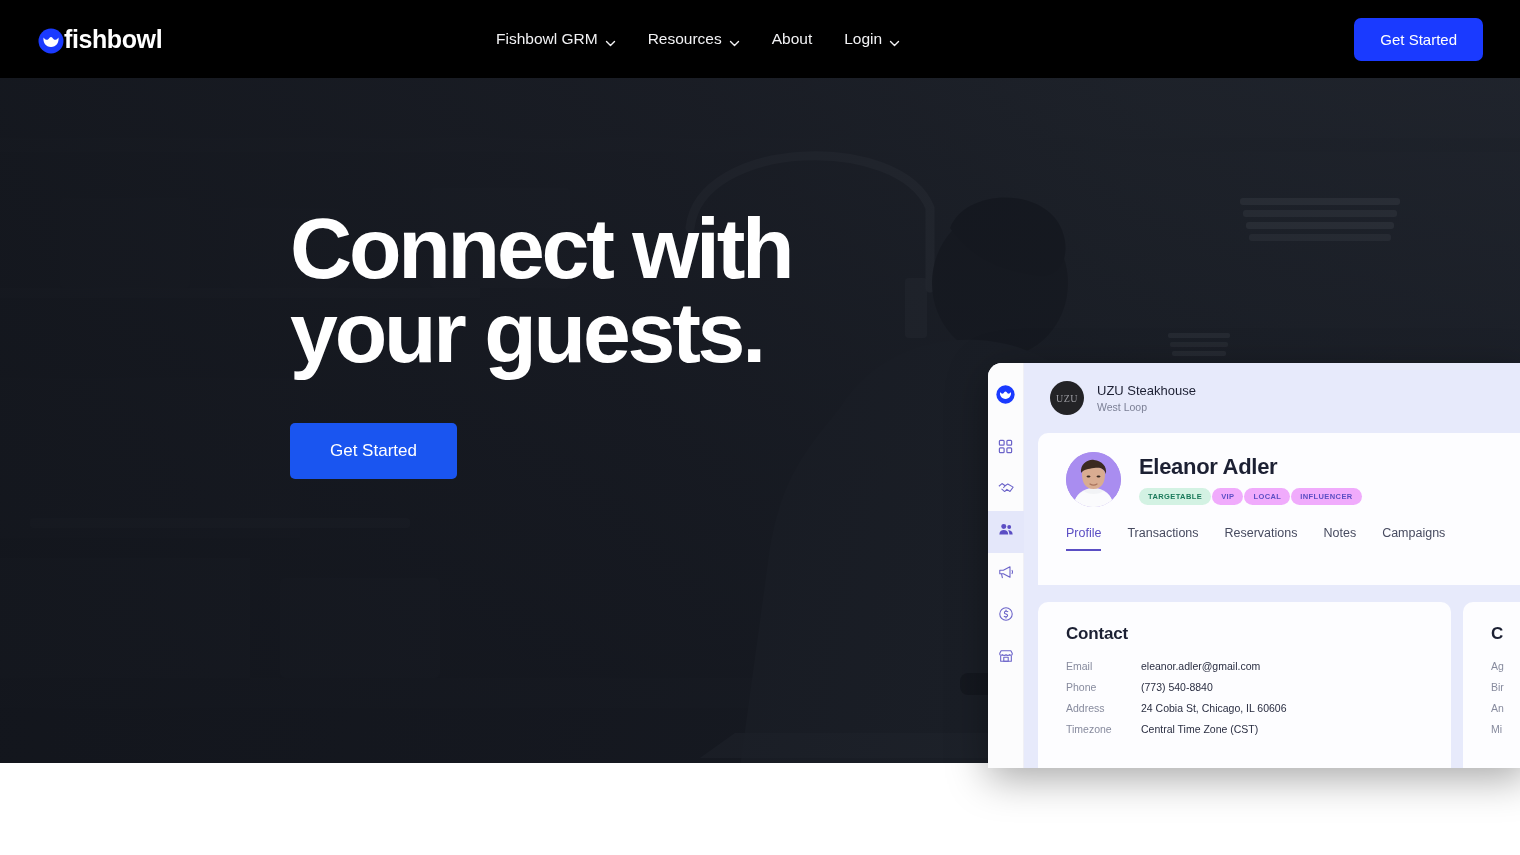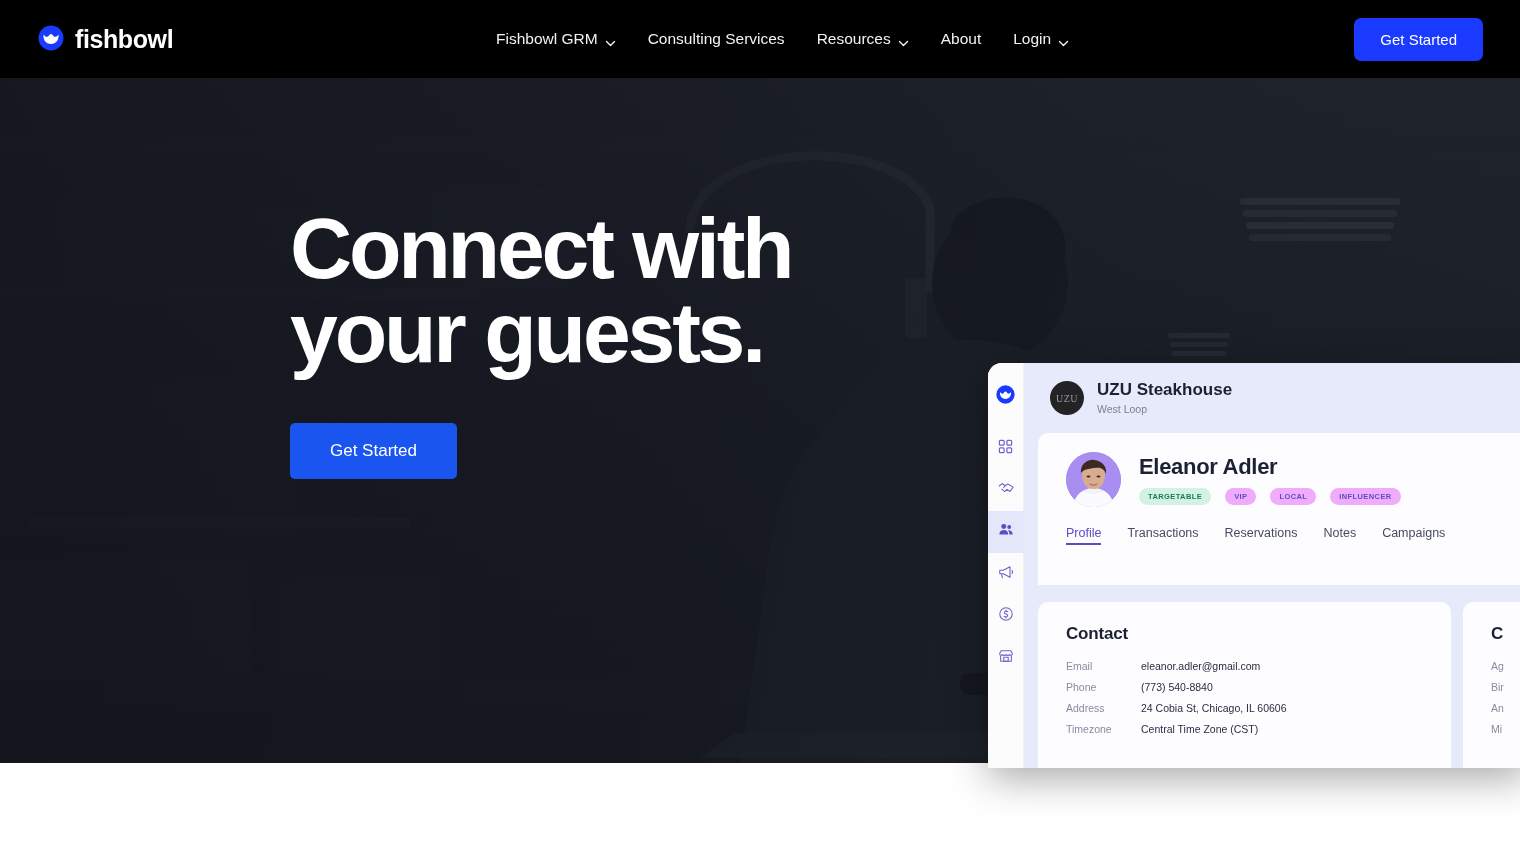--- a/index.html
+++ b/index.html
@@ -10,21 +10,21 @@
     overflow: hidden;
   }
   .page { position: relative; width: 1520px; height: 855px; background:#fff; }
 
   
   .header {
     position: absolute; top: 0; left: 0; width: 1520px; height: 78px;
     background: #000000; z-index: 40;
     display: flex; align-items: center;
   }
-  .brand { position: absolute; left: 38px; display: flex; align-items: flex-start; gap: 11px; }
+  .brand { position: absolute; left: 38px; display: flex; align-items: flex-end; gap: 0; }
   .brand-mark { width: 26px; height: 26px; position: relative; }
   .brand-name { color:#fff; font-size: 25px; font-weight: 600; letter-spacing: -0.4px; }
 
   .nav { position: absolute; left: 480px; display: flex; align-items: center; gap: 0; }
   .nav-item {
     display: flex; align-items: center; gap: 7px;
     color: #f2f2f4; font-size: 15.5px; padding: 8px 16px; cursor: pointer;
     white-space: nowrap;
   }
   .chev { display:inline-block; width:11px; height:11px; position:relative; top:1px; }
@@ -79,44 +79,44 @@
     cursor:pointer;
   }
   .side-item.active { background:#e4e7fa; }
   .mock-main { flex:1; background:#e7eafb; min-width:0; position:relative; }
   .mock-topbar { height: 70px; display:flex; align-items:center; padding-left: 26px; gap: 13px; }
   .rest-logo {
     width: 34px; height:34px; border-radius:50%; background:#232326;
     color:#9a9aa0; font-size: 10px; letter-spacing:0.5px;
     display:flex; align-items:center; justify-content:center; font-family:"Liberation Serif", serif;
   }
-  .rest-name { font-size: 17px; font-weight:700; color:#1d2033; line-height: 1.35; }
+  .rest-name { font-size: 13px; font-weight:400; color:#1d2033; line-height: 1.35; }
   .rest-loc { font-size: 10.5px; color:#7c8096; line-height:1.35; }
 
   .profile-card {
     margin-left: 14px; background:#fdfdff; border-radius: 10px 0 0 0;
     height: 152px; position:relative;
   }
   .prof-head { display:flex; align-items:center; gap: 18px; padding: 19px 0 0 28px; }
   .prof-avatar {
     width:55px; height:55px; border-radius:50%; overflow:hidden;
     background: radial-gradient(circle at 50% 35%, #b49bf0 0%, #9a7de8 70%);
     position:relative; flex:0 0 55px;
   }
   .prof-name { font-size: 22px; font-weight:600; color:#1c2033; letter-spacing:-0.3px; }
-  .badges { display:flex; gap:14px; margin-top: 8px; justify-content: flex-end; }
+  .badges { display:flex; gap:1px; margin-top: 8px; justify-content: flex-end; }
   .badge {
     font-size: 7.5px; font-weight:700; letter-spacing:0.4px;
     padding: 4px 9px; border-radius: 9px; white-space:nowrap;
   }
   .badge.green { background:#d3f2e3; color:#19795a; }
   .badge.purple { background:#f0abfc; color:#5b4ec4; }
 
   .tabs { display:flex; gap: 26px; padding: 19px 0 0 28px; }
-  .tab { font-size: 12.5px; color:#474b60; padding-bottom: 3px; cursor:pointer; white-space:nowrap; }
+  .tab { font-size: 12.5px; color:#474b60; padding-bottom: 9px; cursor:pointer; white-space:nowrap; }
   .tab.active { color:#5b4ec4; border-bottom: 2.5px solid #5b4ec4; font-weight:500; }
 
   .cards-row { display:flex; gap: 12px; padding: 17px 0 0 14px; }
   .info-card {
     background:#fdfdff; border-radius: 10px; padding: 22px 0 0 28px;
     height: 185px;
   }
   .info-card.primary { width: 413px; flex:0 0 413px; }
   .info-card.secondary { width: 120px; flex:0 0 120px; overflow:hidden; }
   .card-title { font-size: 17px; font-weight:600; color:#1c2033; margin-bottom: 16px; letter-spacing:-0.2px; }
@@ -143,23 +143,20 @@
     </div>
 
     <div class="nav">
       <div class="nav-item">
         <span>Fishbowl GRM</span>
         <span class="chev">
           <svg width="11" height="11" viewBox="0 0 11 11">
               <path d="M1.5 3.5 L5.5 7.5 L9.5 3.5" stroke="#f2f2f4" stroke-width="1.4" fill="none" stroke-linecap="round" stroke-linejoin="round"></path>
             </svg>
         </span>
-      </div>
-      <div class="nav-item">
-        <span>Consulting Services</span>
       </div>
       <div class="nav-item">
         <span>Resources</span>
         <span class="chev">
           <svg width="11" height="11" viewBox="0 0 11 11">
               <path d="M1.5 3.5 L5.5 7.5 L9.5 3.5" stroke="#f2f2f4" stroke-width="1.4" fill="none" stroke-linecap="round" stroke-linejoin="round"></path>
             </svg>
         </span>
       </div>
       <div class="nav-item">

